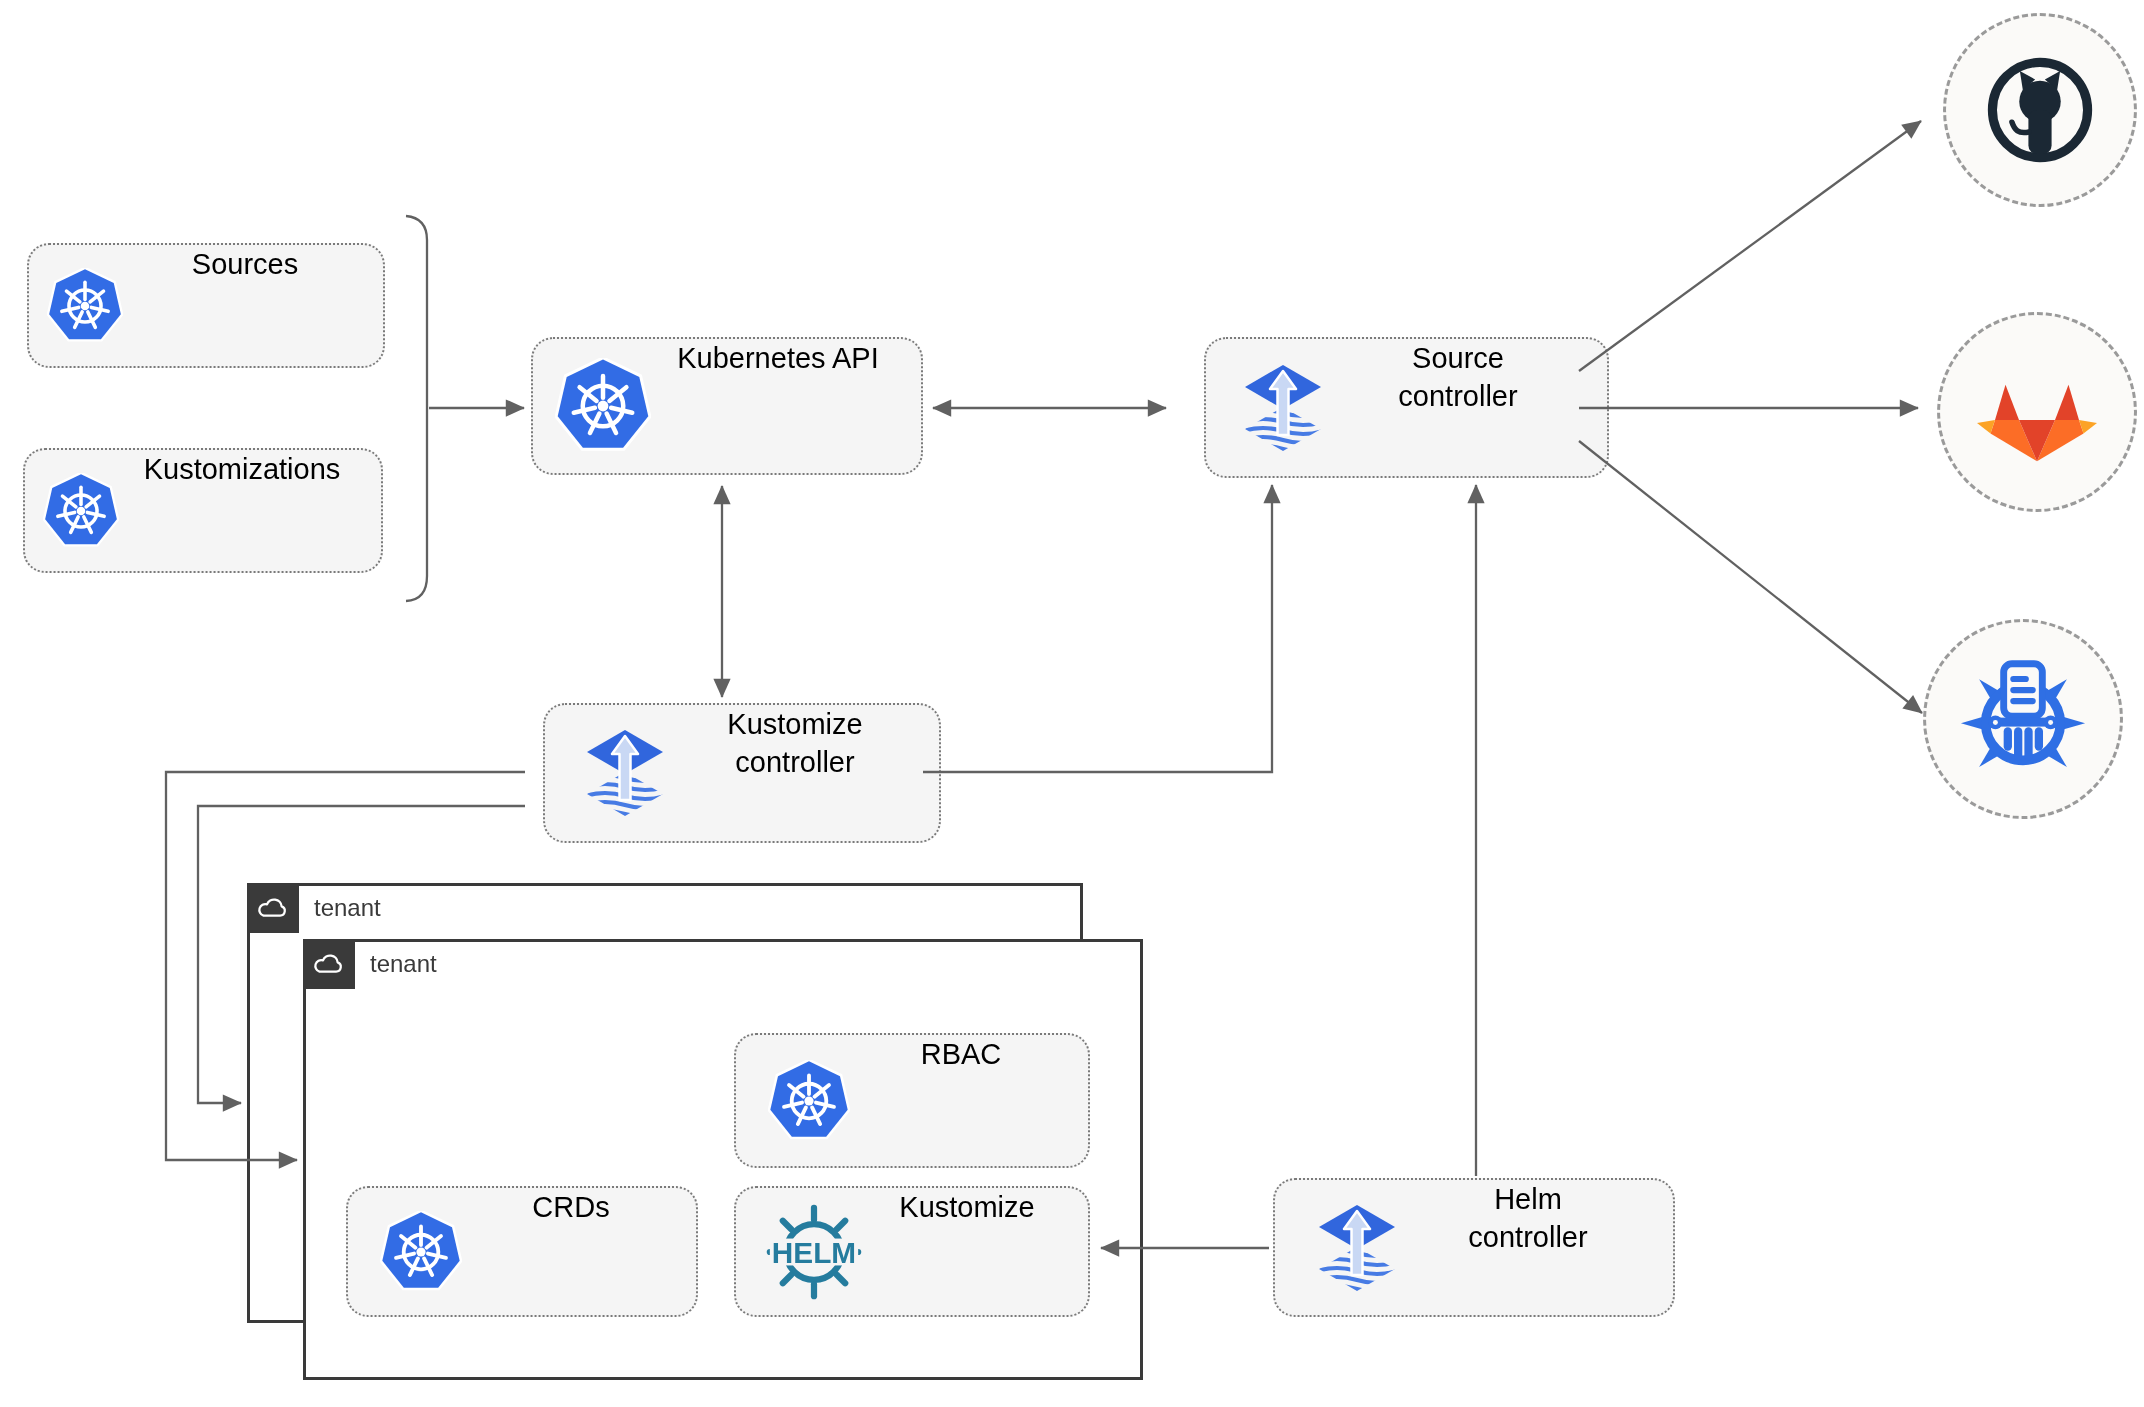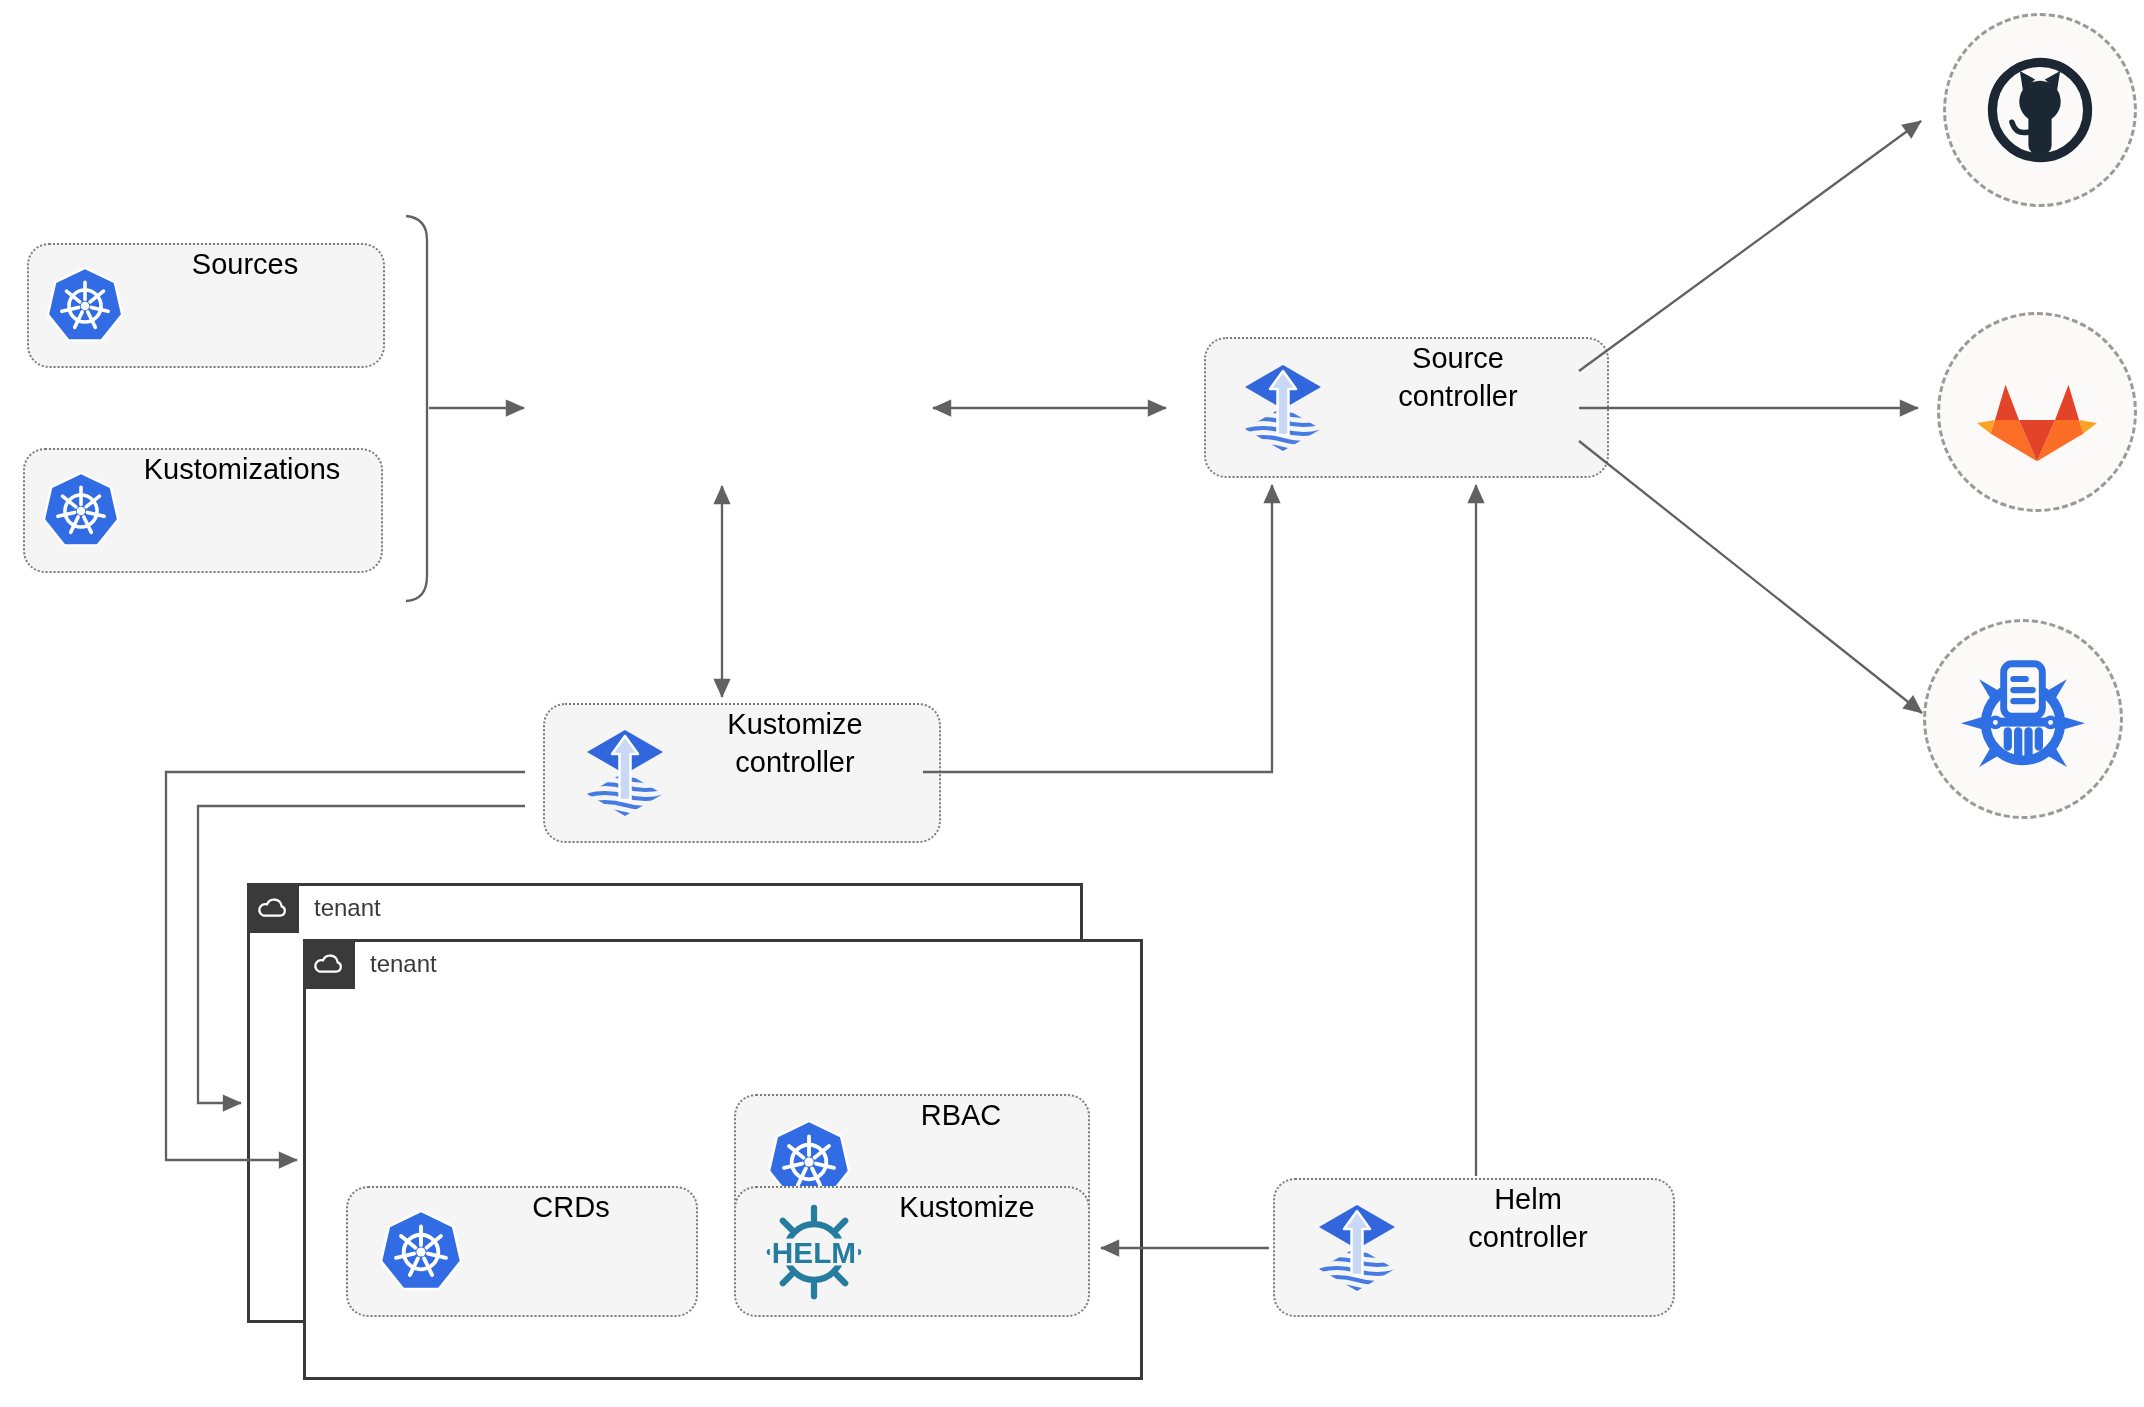--- a/index.html
+++ b/index.html
@@ -176,20 +176,28 @@
 
   <div class="node" style="left:23px;top:448px;width:360px;height:125px;">
     <span class="icon" style="margin-left:18px">
       <svg viewBox="0 0 64 64" width="76" height="76">
           <use href="#sym-k8s"></use>
         </svg>
       </span>
     <span class="lbl">Kustomizations</span>
   </div>
 
+  <div class="node" style="left:531px;top:337px;width:392px;height:138px;">
+    <span class="icon" style="margin-left:22px">
+      <svg viewBox="0 0 64 64" width="96" height="96">
+          <use href="#sym-k8s"></use>
+        </svg>
+      </span>
+    <span class="lbl">Kubernetes API</span>
+  </div>
 
   <div class="node" style="left:1204px;top:337px;width:405px;height:141px;">
     <span class="icon" style="margin-left:35px">
       <svg viewBox="0 0 84 90" width="84" height="96">
           <use href="#sym-flux"></use>
         </svg>
       </span>
     <span class="lbl">
       <div>Source</div>
       <div>controller</div>
@@ -214,21 +222,21 @@
           <use href="#sym-flux"></use>
         </svg>
       </span>
     <span class="lbl">
       <div>Helm</div>
       <div>controller</div>
     </span>
   </div>
 
 
-  <div class="node" style="left:734px;top:1094px;width:356px;height:135px;">
+  <div class="node" style="left:734px;top:1033px;width:356px;height:135px;">
     <span class="icon" style="margin-left:32px">
       <svg viewBox="0 0 64 64" width="82" height="82">
           <use href="#sym-k8s"></use>
         </svg>
       </span>
     <span class="lbl">RBAC</span>
   </div>
 
   <div class="node" style="left:346px;top:1186px;width:352px;height:131px;">
     <span class="icon" style="margin-left:32px">

